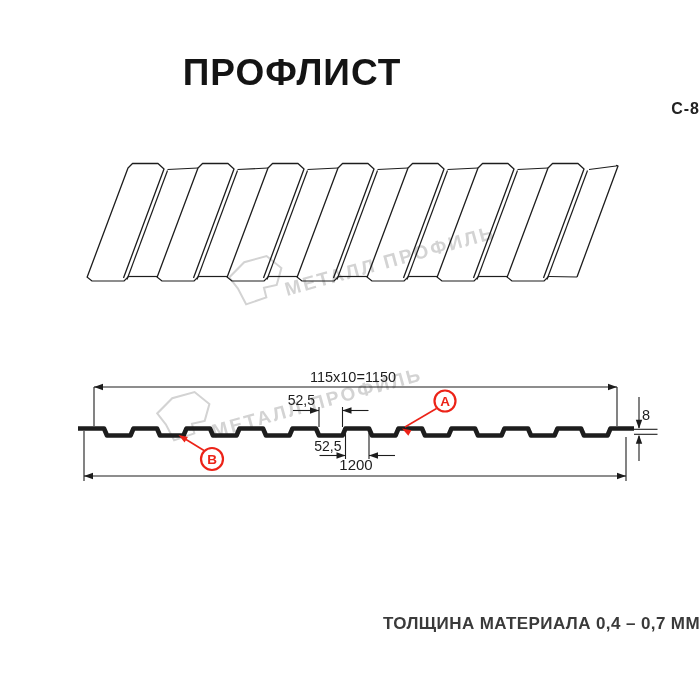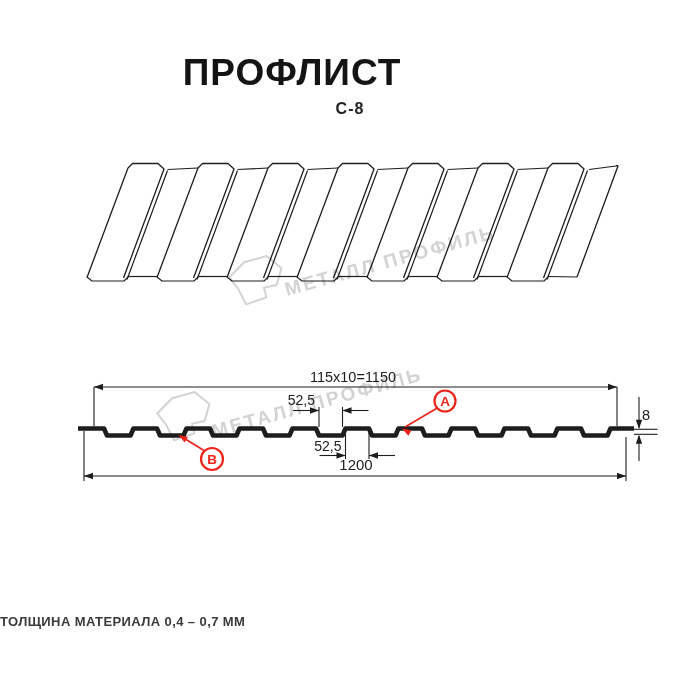--- a/index.html
+++ b/index.html
@@ -1,23 +1,23 @@
 <!DOCTYPE html>
 <html><head>
 <meta charset="utf-8">
 <style>
   html,body{margin:0;padding:0;background:#ffffff;}
   #stage{position:relative;width:700px;height:700px;background:#ffffff;overflow:hidden;
          font-family:"Liberation Sans", sans-serif;}
   .title{position:absolute;left:0;top:52px;width:584px;text-align:center;
          font-size:37px;font-weight:800;letter-spacing:1px;color:#141414;}
-  .subtitle{position:absolute;left:0;top:100px;width:700px;text-align:center;
+  .subtitle{position:absolute;left:0;top:100px;width:700px;text-align:right;
          font-size:16px;font-weight:700;letter-spacing:1px;color:#222;}
-  .footer-note{position:absolute;left:0;top:614px;width:700px;text-align:left;
-         font-size:13px;font-weight:700;letter-spacing:0.4px;color:#3a3a3a;}
+  .footer-note{position:absolute;left:0;top:614px;width:700px;text-align:right;
+         font-size:17px;font-weight:700;letter-spacing:0.4px;color:#3a3a3a;}
   svg{position:absolute;left:0;top:0;}
   svg text{font-family:"Liberation Sans", sans-serif;}
 </style>
 </head>
 <body>
 
 <div id="stage">
   <div class="title">ПРОФЛИСТ</div>
   <div class="subtitle">С-8</div>
   <svg id="draw" width="700" height="700" viewBox="0 0 700 700">

